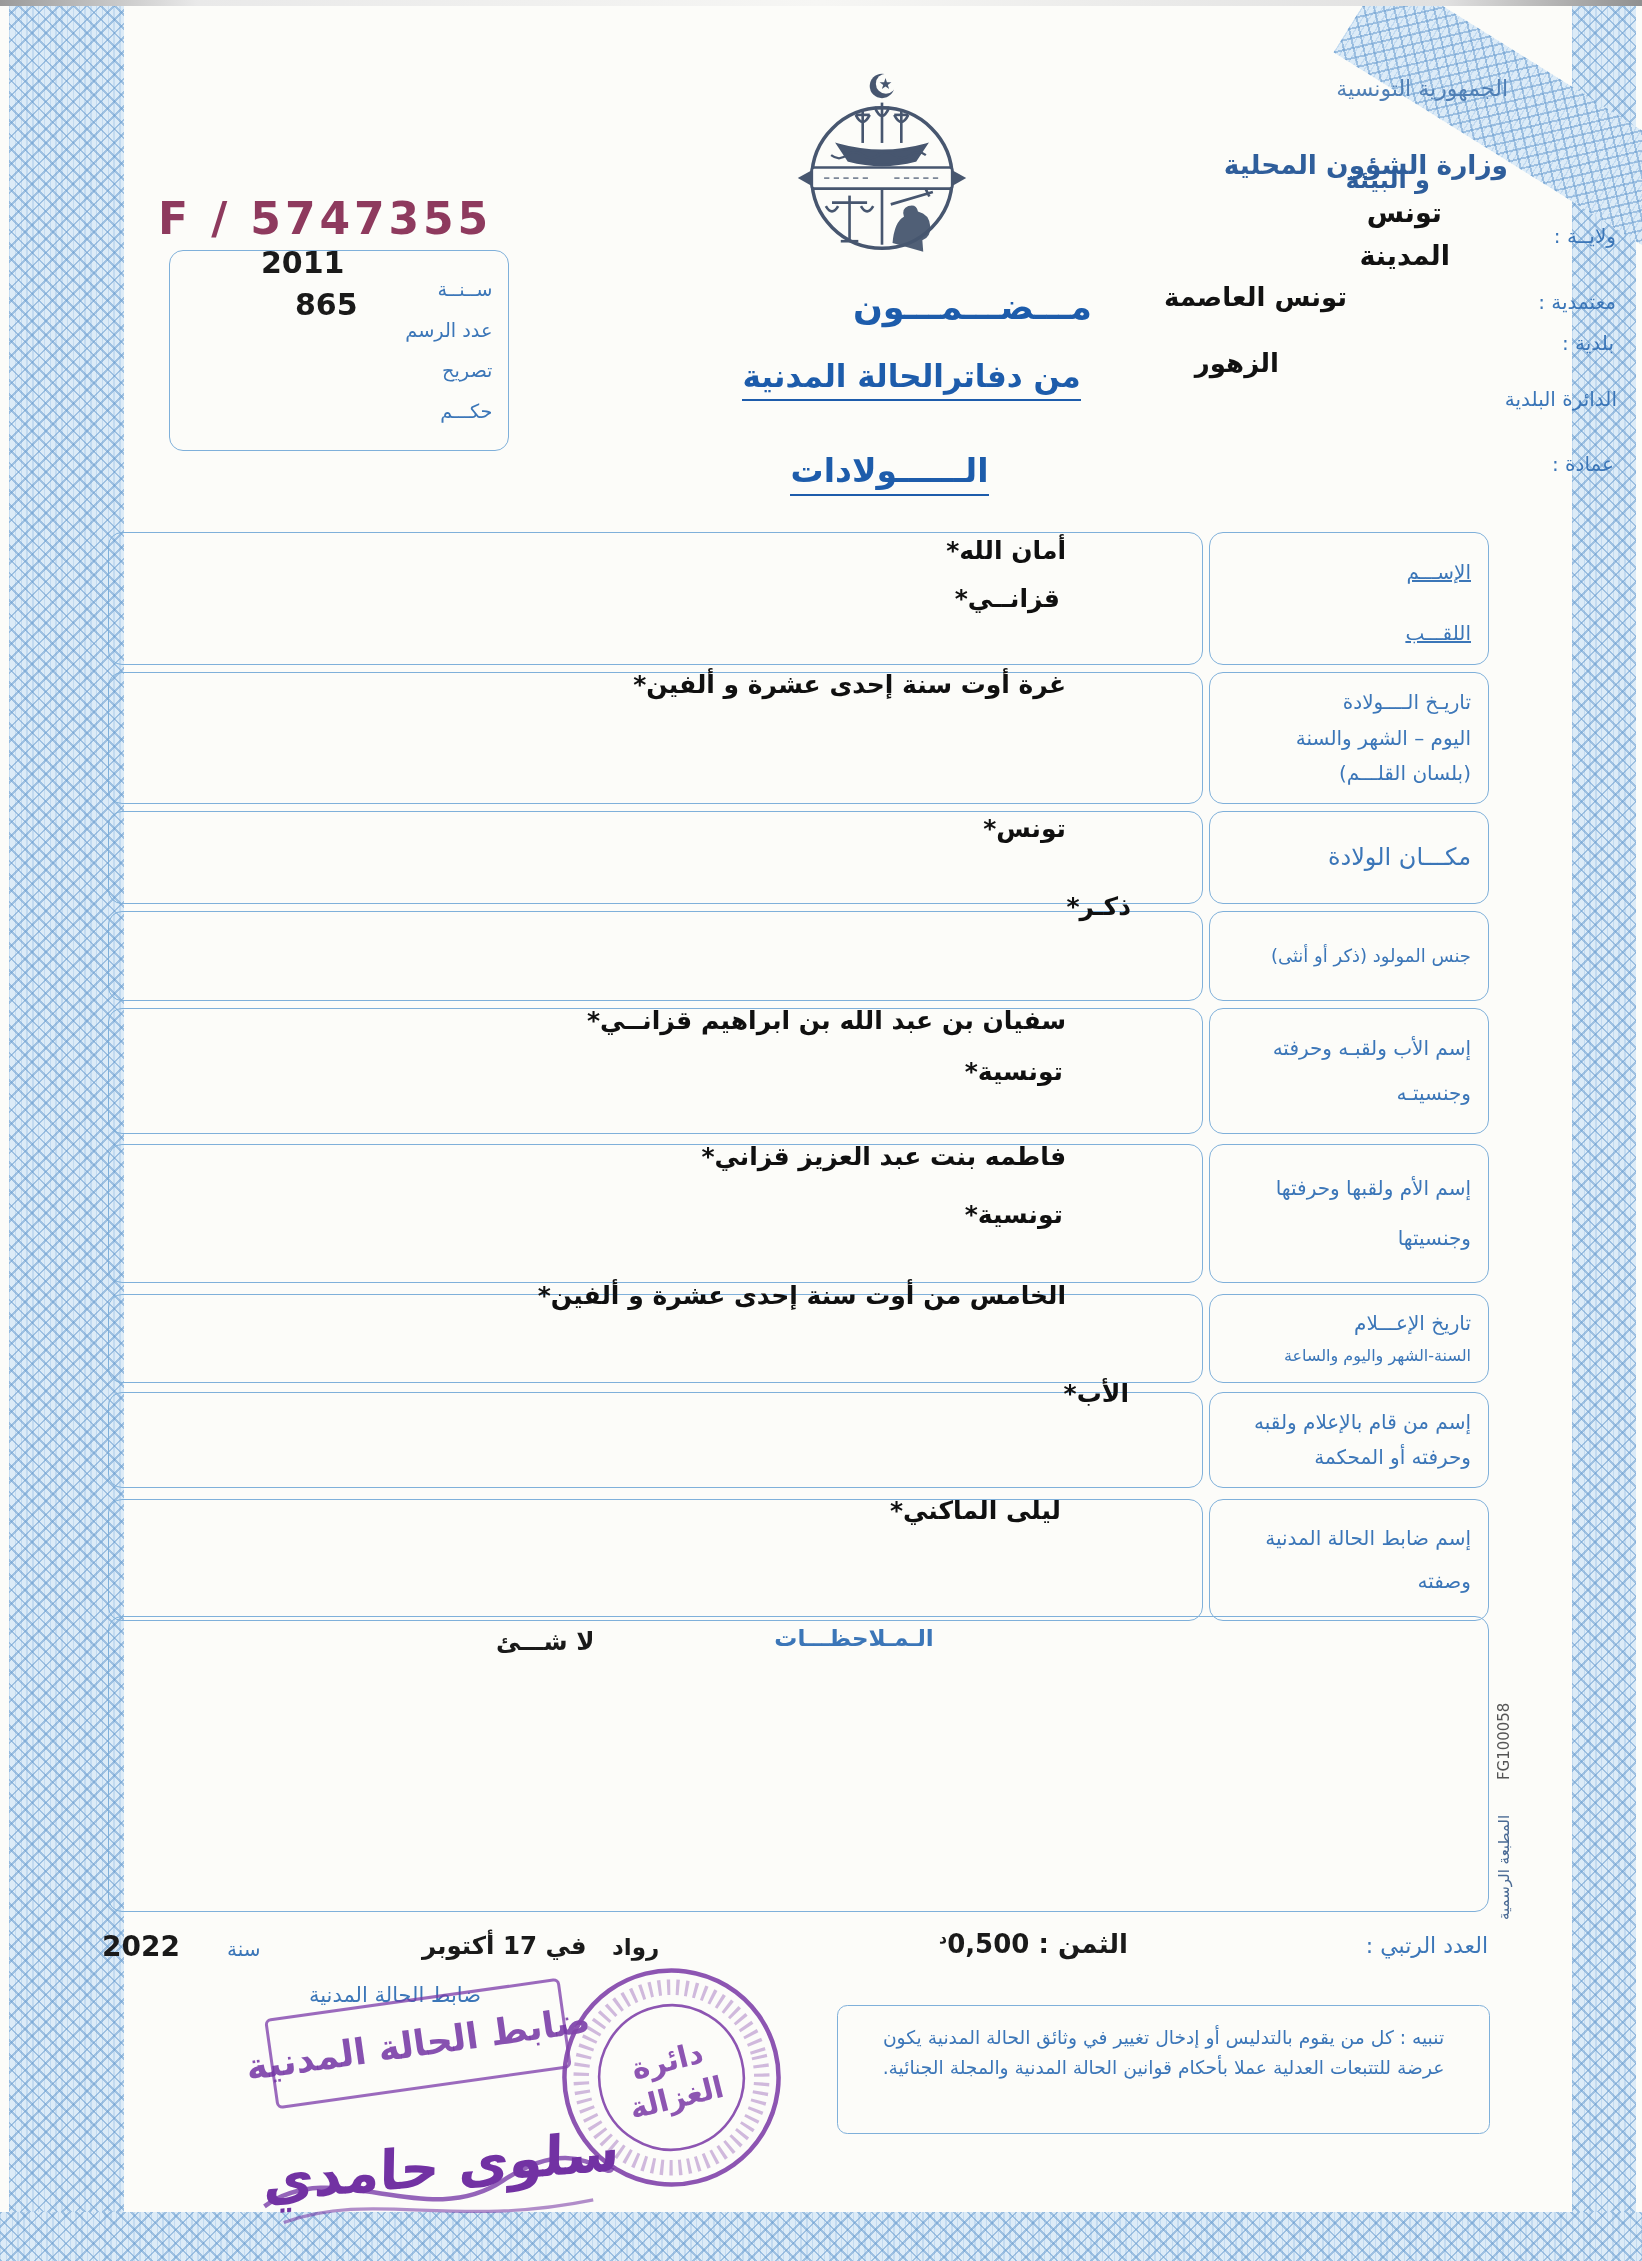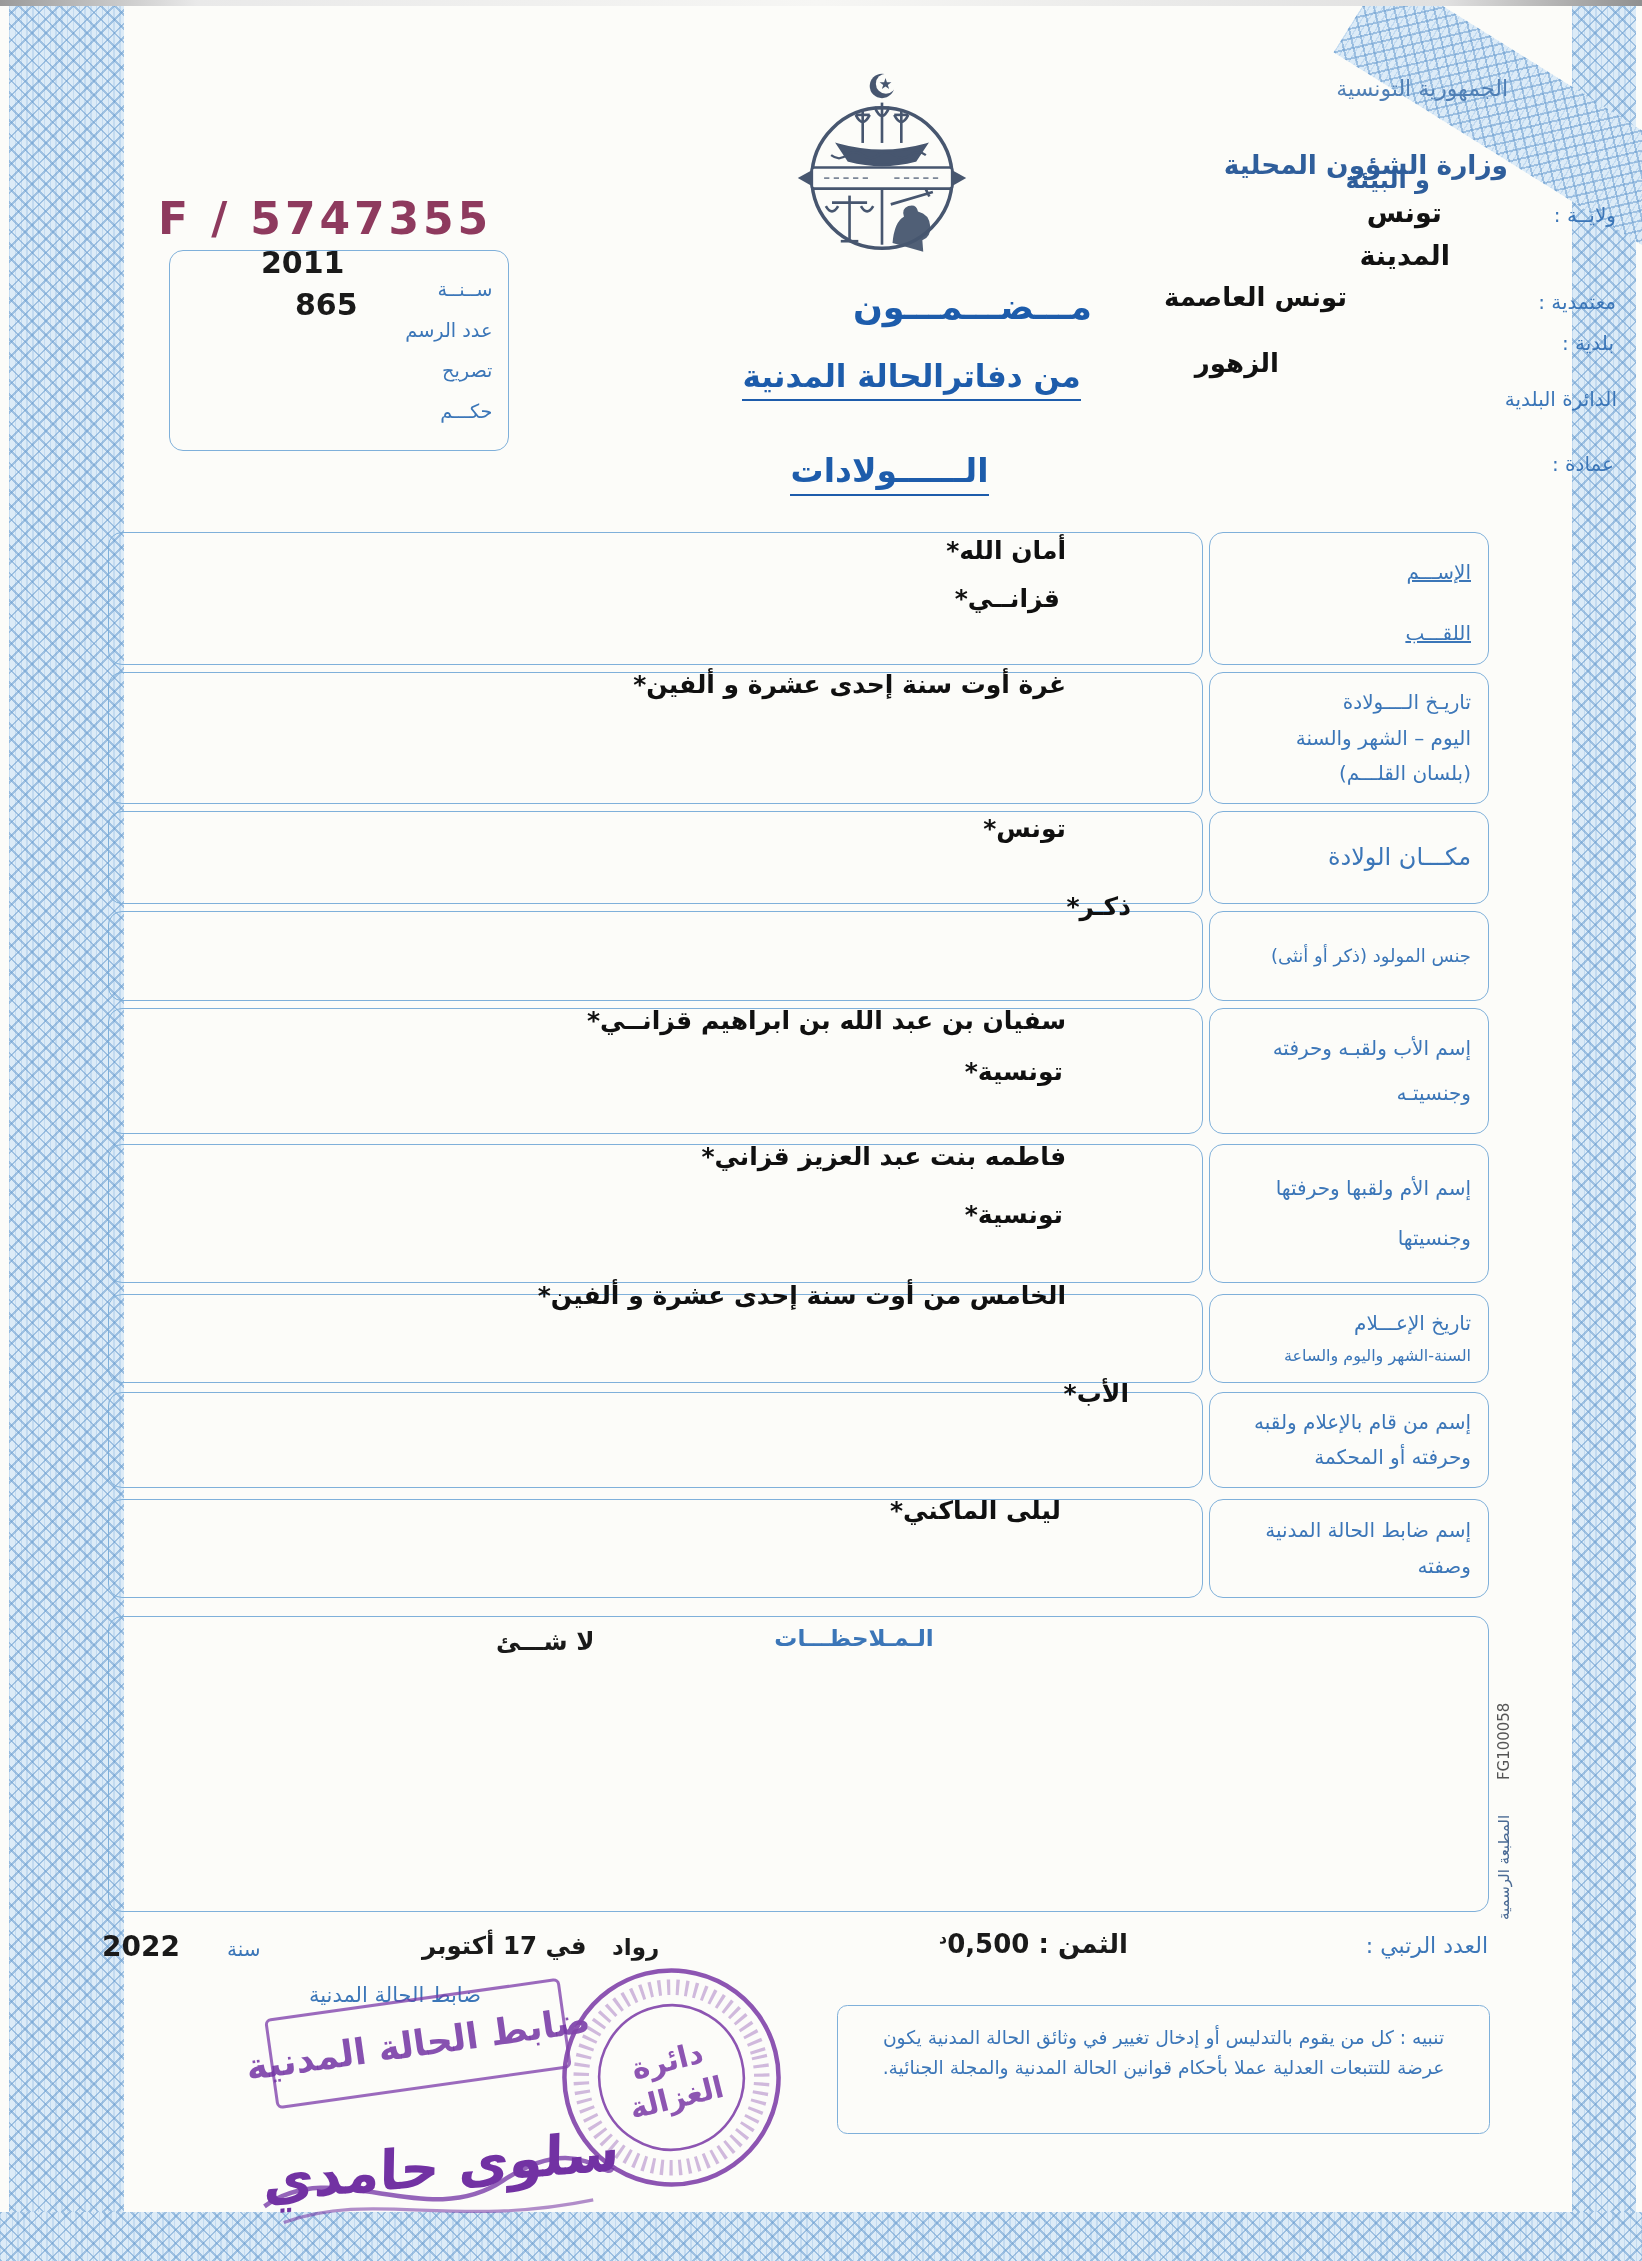--- a/index.html
+++ b/index.html
@@ -37,21 +37,21 @@
   .lbox.sb{ justify-content:space-between; padding:26px 17px 17px; }
 
   .y1{ top:532px;  height:133px;text-decoration:underline; }
   .y2{ top:672px; height:132px; }
   .y3{ top:811px; height:93px; }
   .y4{ top:911px; height:90px; }
   .y5{ top:1008px; height:126px; }
   .y6{ top:1144px; height:139px; }
   .y7{ top:1294px; height:89px; }
   .y8{ top:1392px; height:96px; }
-  .y9{ top:1499px; height:99px; }
+  .y9{ top:1499px; height:122px; }
   .ynotes{ top:1616px; height:296px; left:108px; width:1381px; }
 
   .val{ position:absolute; z-index:3; direction:rtl; font-weight:bold; color:#101010;
     font-size:25px; white-space:nowrap; }
 
   .serial{ position:absolute; left:158px; top:193px; z-index:3; color:#8e3a5e;
     font-size:44px; font-weight:600; letter-spacing:3.9px; }
   .serial-year{ position:absolute; left:261px; top:245px; z-index:3; font-size:30px; font-weight:bold; }
   .serial-record{ position:absolute; left:295px; top:287px; z-index:3; font-size:30px; font-weight:bold; }
   .sbox{ left:169px; top:250px; width:340px; height:201px; display:flex; flex-direction:column;
@@ -169,21 +169,21 @@
     <g>
       <path d="M112 204 q2 -24 13 -30 q-3 -9 5 -12 q9 -3 11 6 q13 3 14 17 q1 12 -9 16 l1 13 z" fill="#47566f" opacity=".95"></path>
       <path d="M110 160 L158 146 M150 143 l4 8" stroke="#47566f" stroke-width="3" fill="none"></path>
     </g>
   </svg>
 
   <div class="abs rtl republic" style="right:135px;top:76px;margin-left:24px;">الجمهورية التونسية</div>
   <div class="abs rtl ministry1" style="right:135px;top:122px;margin-top:27px;">وزارة الشؤون المحلية</div>
   <div class="abs rtl ministry2" style="right:213px;top:166px;">و البيئة</div>
 
-  <div class="abs rtl adm-lbl" style="right:27px;top:203px;">ولايــة :</div>
+  <div class="abs rtl adm-lbl" style="right:27px;top:224px;">ولايــة :</div>
   <div class="abs rtl adm-val" style="right:201px;top:197px;font-size:27px;">تونس</div>
   <div class="abs rtl adm-val" style="right:193px;top:240px;font-size:27px;">المدينة</div>
   <div class="abs rtl adm-lbl" style="right:27px;top:290px;">معتمدية :</div>
   <div class="abs rtl adm-val" style="right:296px;top:282px;font-size:26px;">تونس العاصمة</div>
   <div class="abs rtl adm-lbl" style="right:29px;top:331px;">بلدية :</div>
   <div class="abs rtl adm-val" style="right:364px;top:348px;font-size:26px;">الزهور</div>
   <div class="abs rtl adm-lbl" style="right:26px;top:387px;">الدائرة البلدية</div>
   <div class="abs rtl adm-lbl" style="right:29px;top:452px;">عمادة :</div>
 
   <div class="abs rtl title1">مـــضـــمـــون</div>

